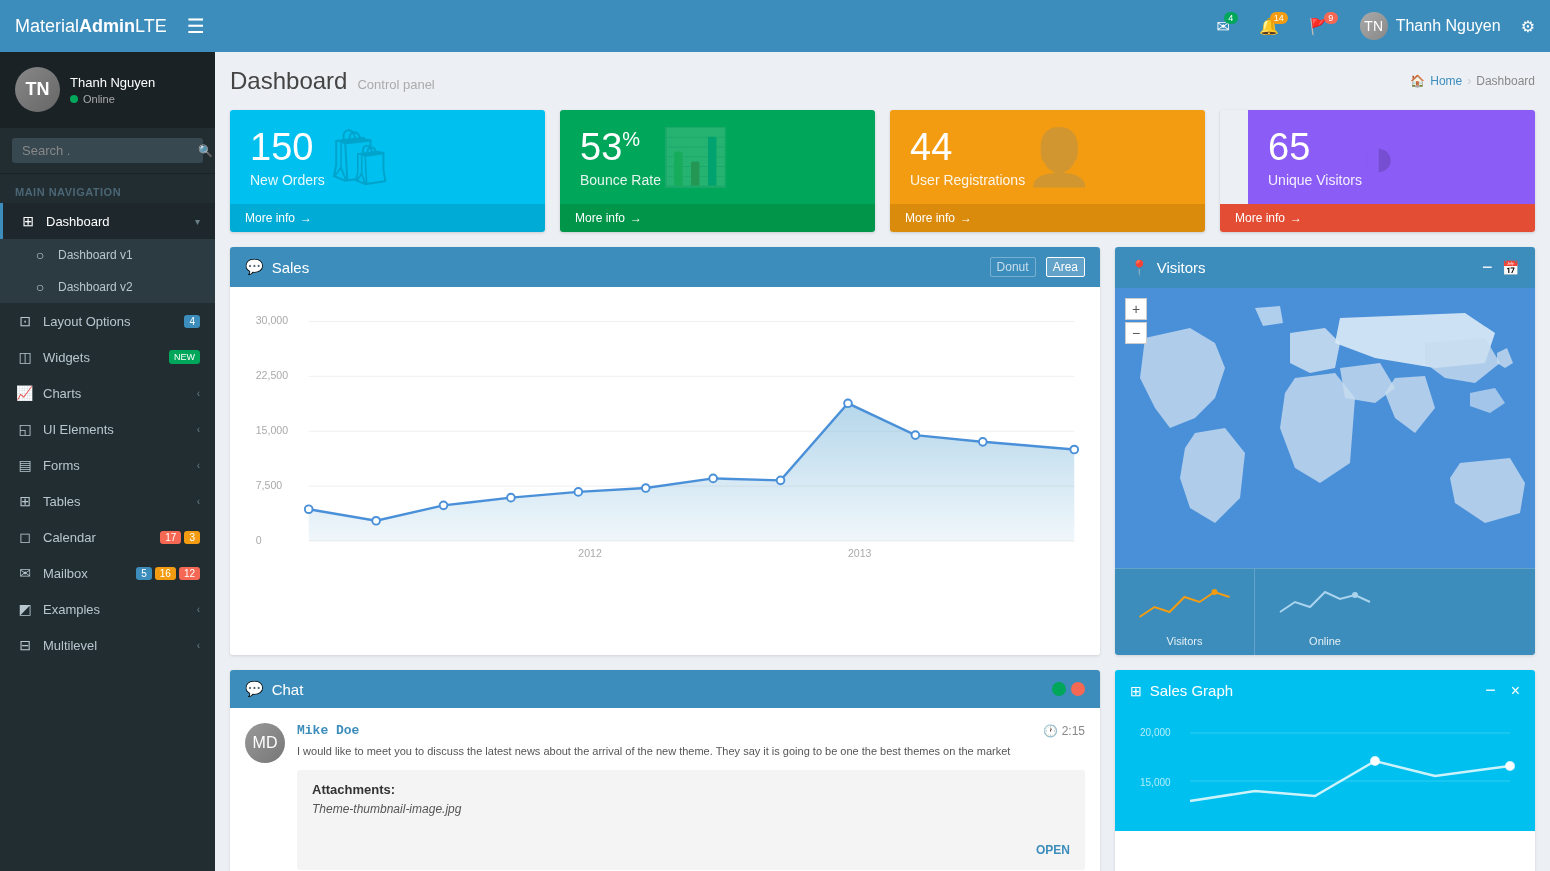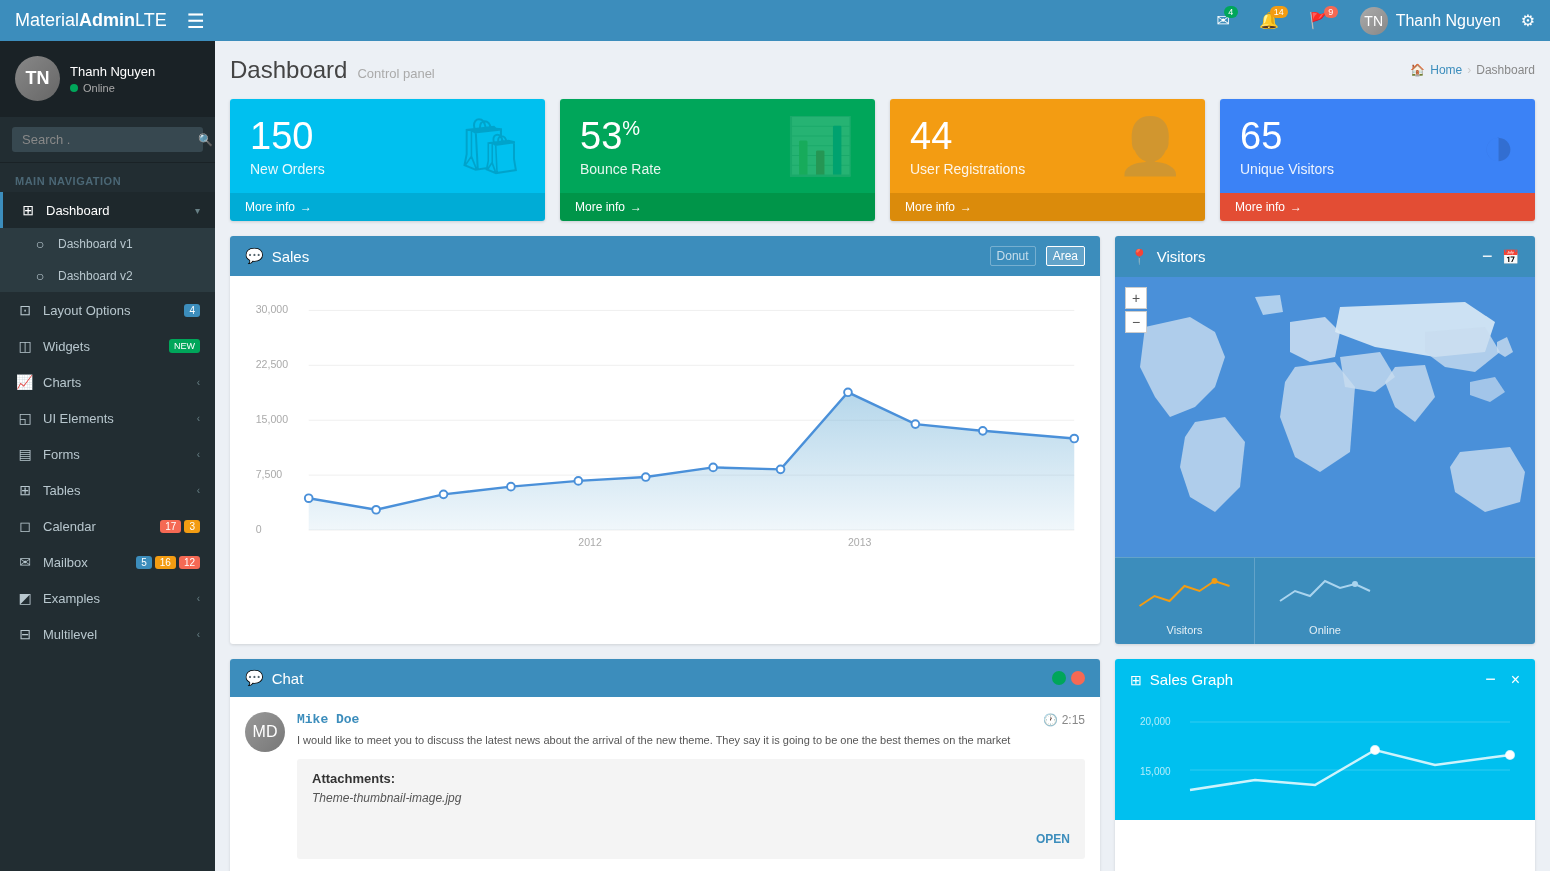--- a/index.html
+++ b/index.html
@@ -1,21 +1,21 @@
 <!DOCTYPE html>
 <html><head>
   <meta charset="utf-8">
   <style>
     * { margin: 0; padding: 0; box-sizing: border-box; }
     body { font-family: 'Segoe UI', Arial, sans-serif; background: #ecf0f5; display: flex; flex-direction: column; height: 871px; overflow: hidden; }
 
     
     .top-navbar {
       background: #3c8dbc;
-      height: 41px;
+      height: 52px;
       display: flex;
       align-items: center;
       justify-content: space-between;
       padding: 0 15px;
       flex-shrink: 0;
       z-index: 100;
     }
     .navbar-left { display: flex; align-items: center; gap: 15px; }
     .brand { color: white; font-size: 18px; font-weight: 300; }
     .brand strong { font-weight: 700; }
@@ -168,26 +168,26 @@
     .stat-cards { display: grid; grid-template-columns: repeat(4, 1fr); gap: 15px; margin-bottom: 15px; }
     .stat-card {
       border-radius: 3px;
       overflow: hidden;
       box-shadow: 0 1px 3px rgba(0,0,0,0.15);
     }
     .stat-card-body {
       padding: 15px 20px;
       display: flex;
       align-items: center;
-      justify-content: space-between;
+      justify-content: flex-start;
     }
     .stat-card.cyan .stat-card-body { background: #00c0ef; }
     .stat-card.green .stat-card-body { background: #00a65a; }
     .stat-card.yellow .stat-card-body { background: #f39c12; }
-    .stat-card.red .stat-card-body { background: #3b82f6; }
+    .stat-card.red .stat-card-body { background: #8b5cf6; margin-left: 28px; }
     .stat-number { font-size: 38px; font-weight: 300; color: white; }
     .stat-label { font-size: 14px; color: white; margin-top: 3px; opacity: 0.9; }
     .stat-icon { font-size: 60px; color: rgba(0,0,0,0.15); }
     .stat-footer {
       padding: 7px 15px;
       font-size: 12px;
       cursor: pointer;
       display: flex;
       align-items: center;
       gap: 5px;

